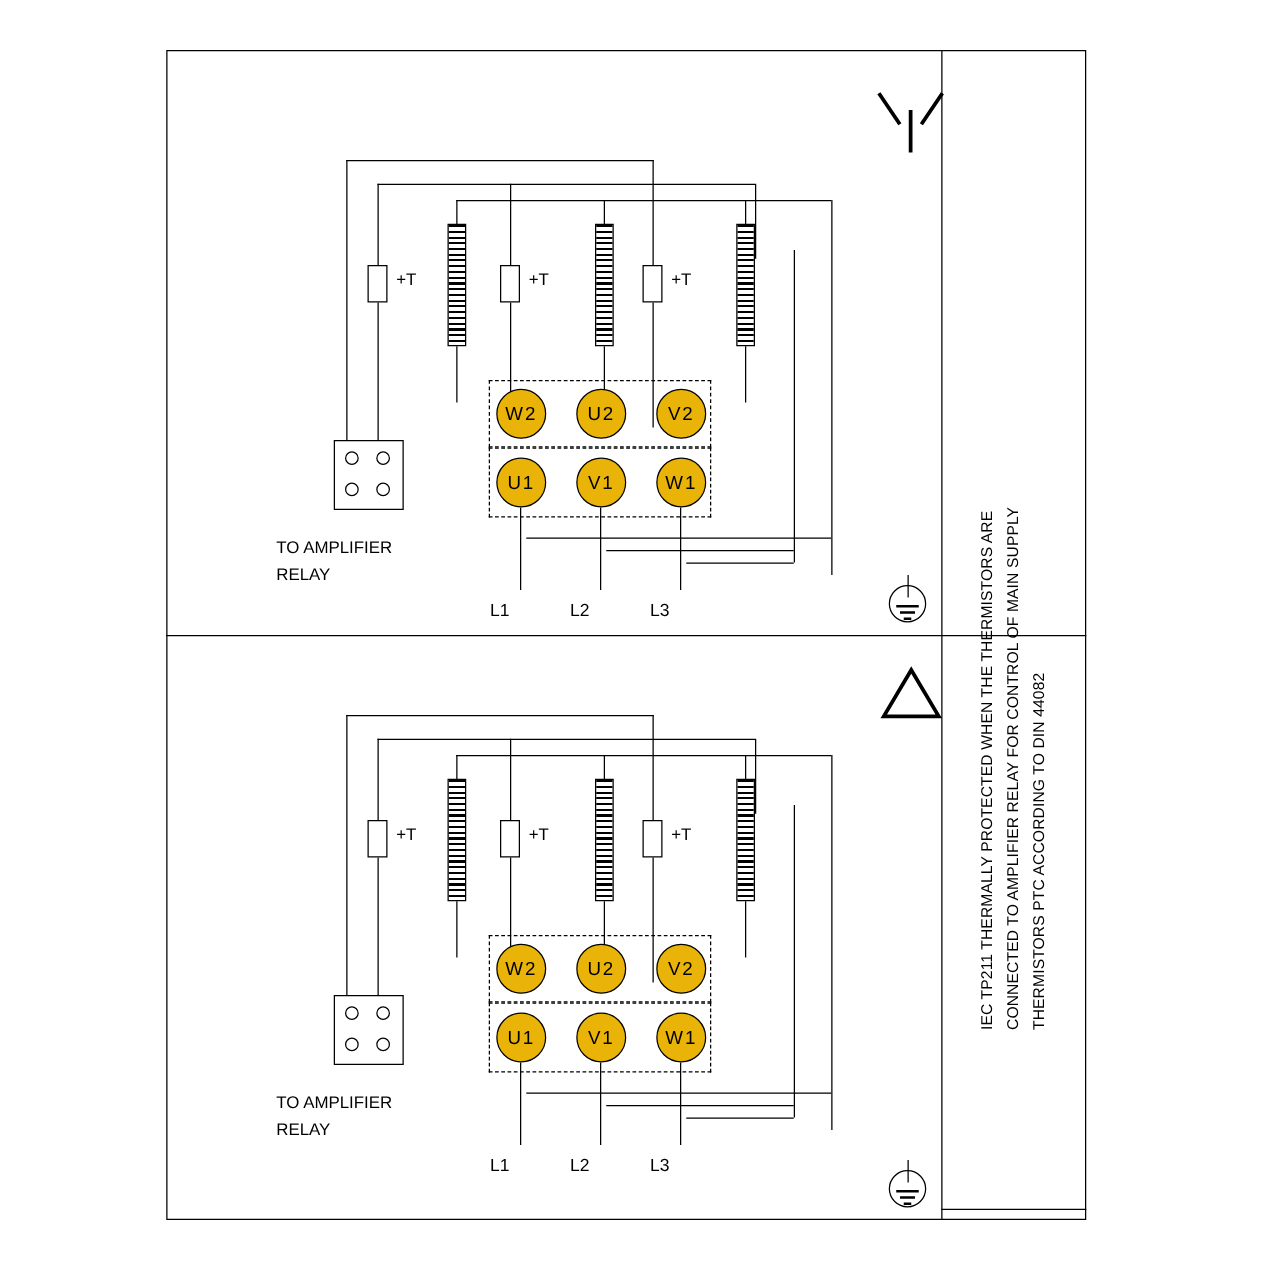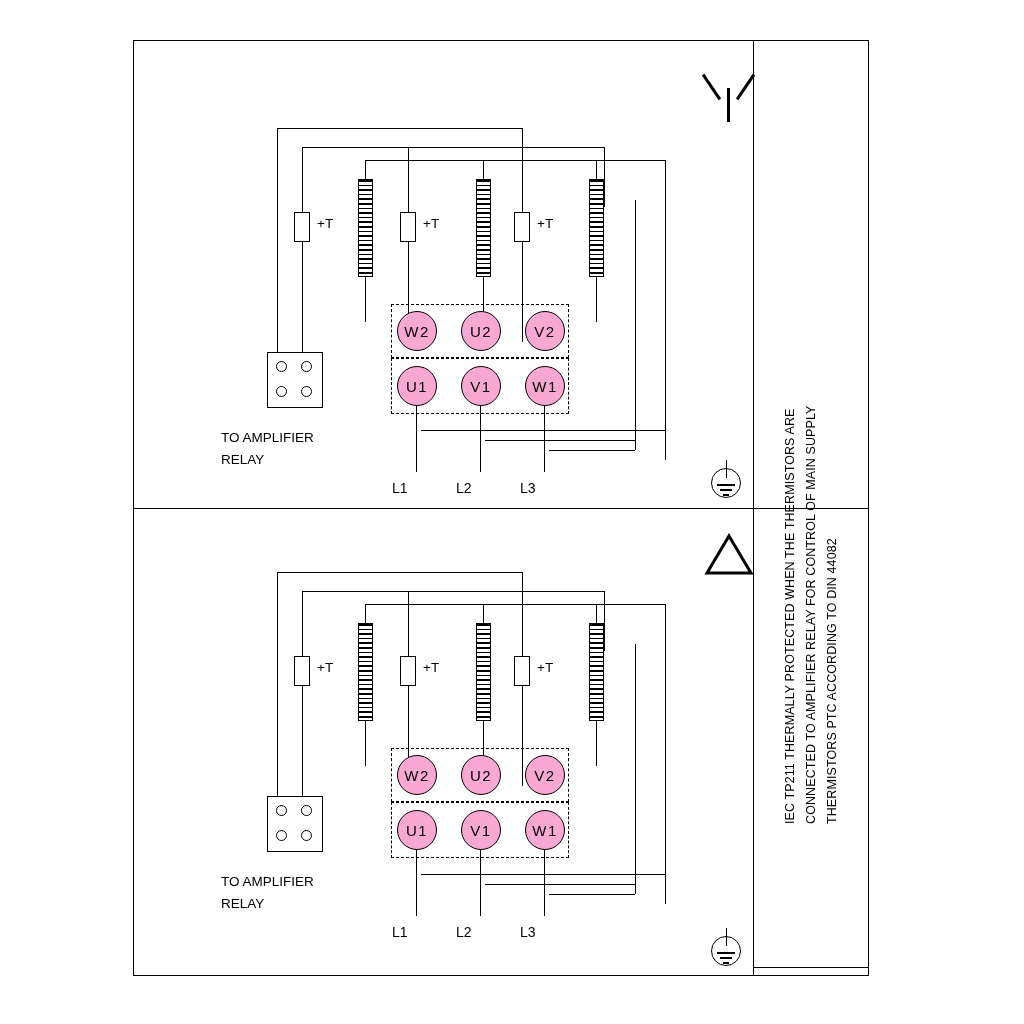--- a/index.html
+++ b/index.html
@@ -92,21 +92,21 @@
   .tlabel {
     font-size: 12.5px;
     white-space: nowrap;
   }
 
   
   .term {
     width: 40px; height: 40px;
     border: 1.4px solid #000;
     border-radius: 50%;
-    background: #f9a8d4;
+    background: #eab308;
     box-sizing: border-box;
     display: flex;
     align-items: center;
     justify-content: center;
     font-size: 15px;
     letter-spacing: 1.5px;
   }
 
   .dashbox {
     border: 1.2px dashed #000;

